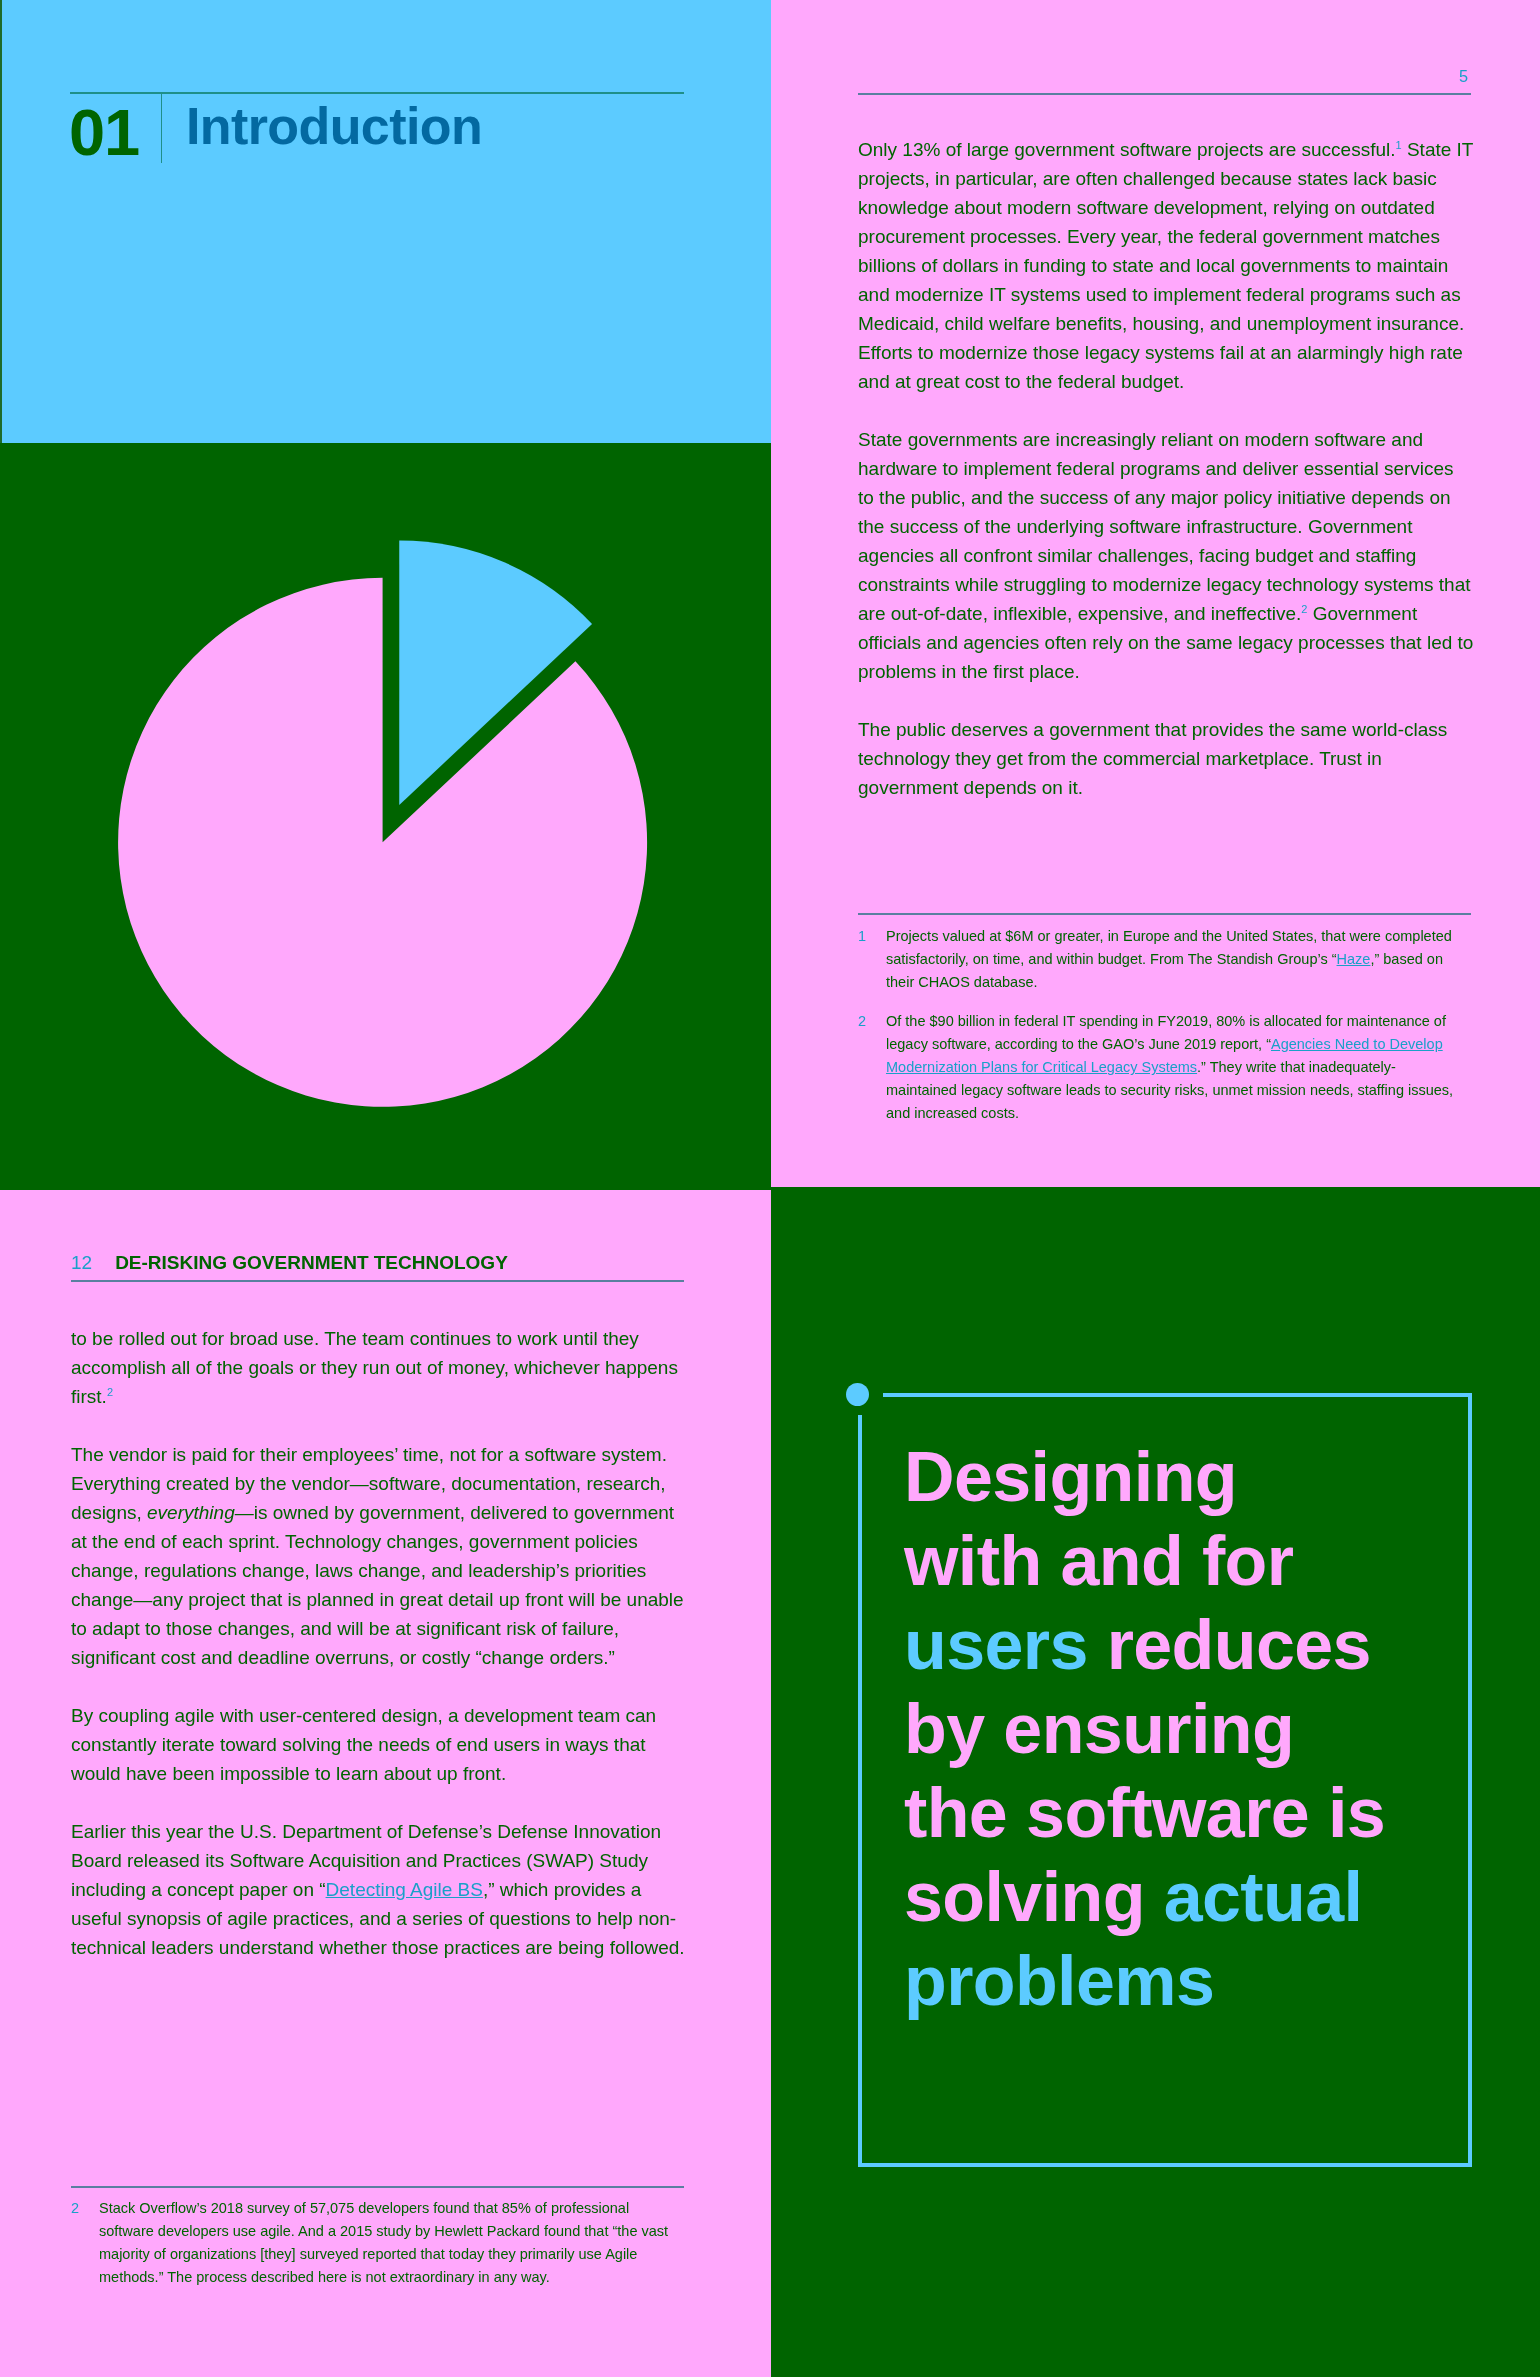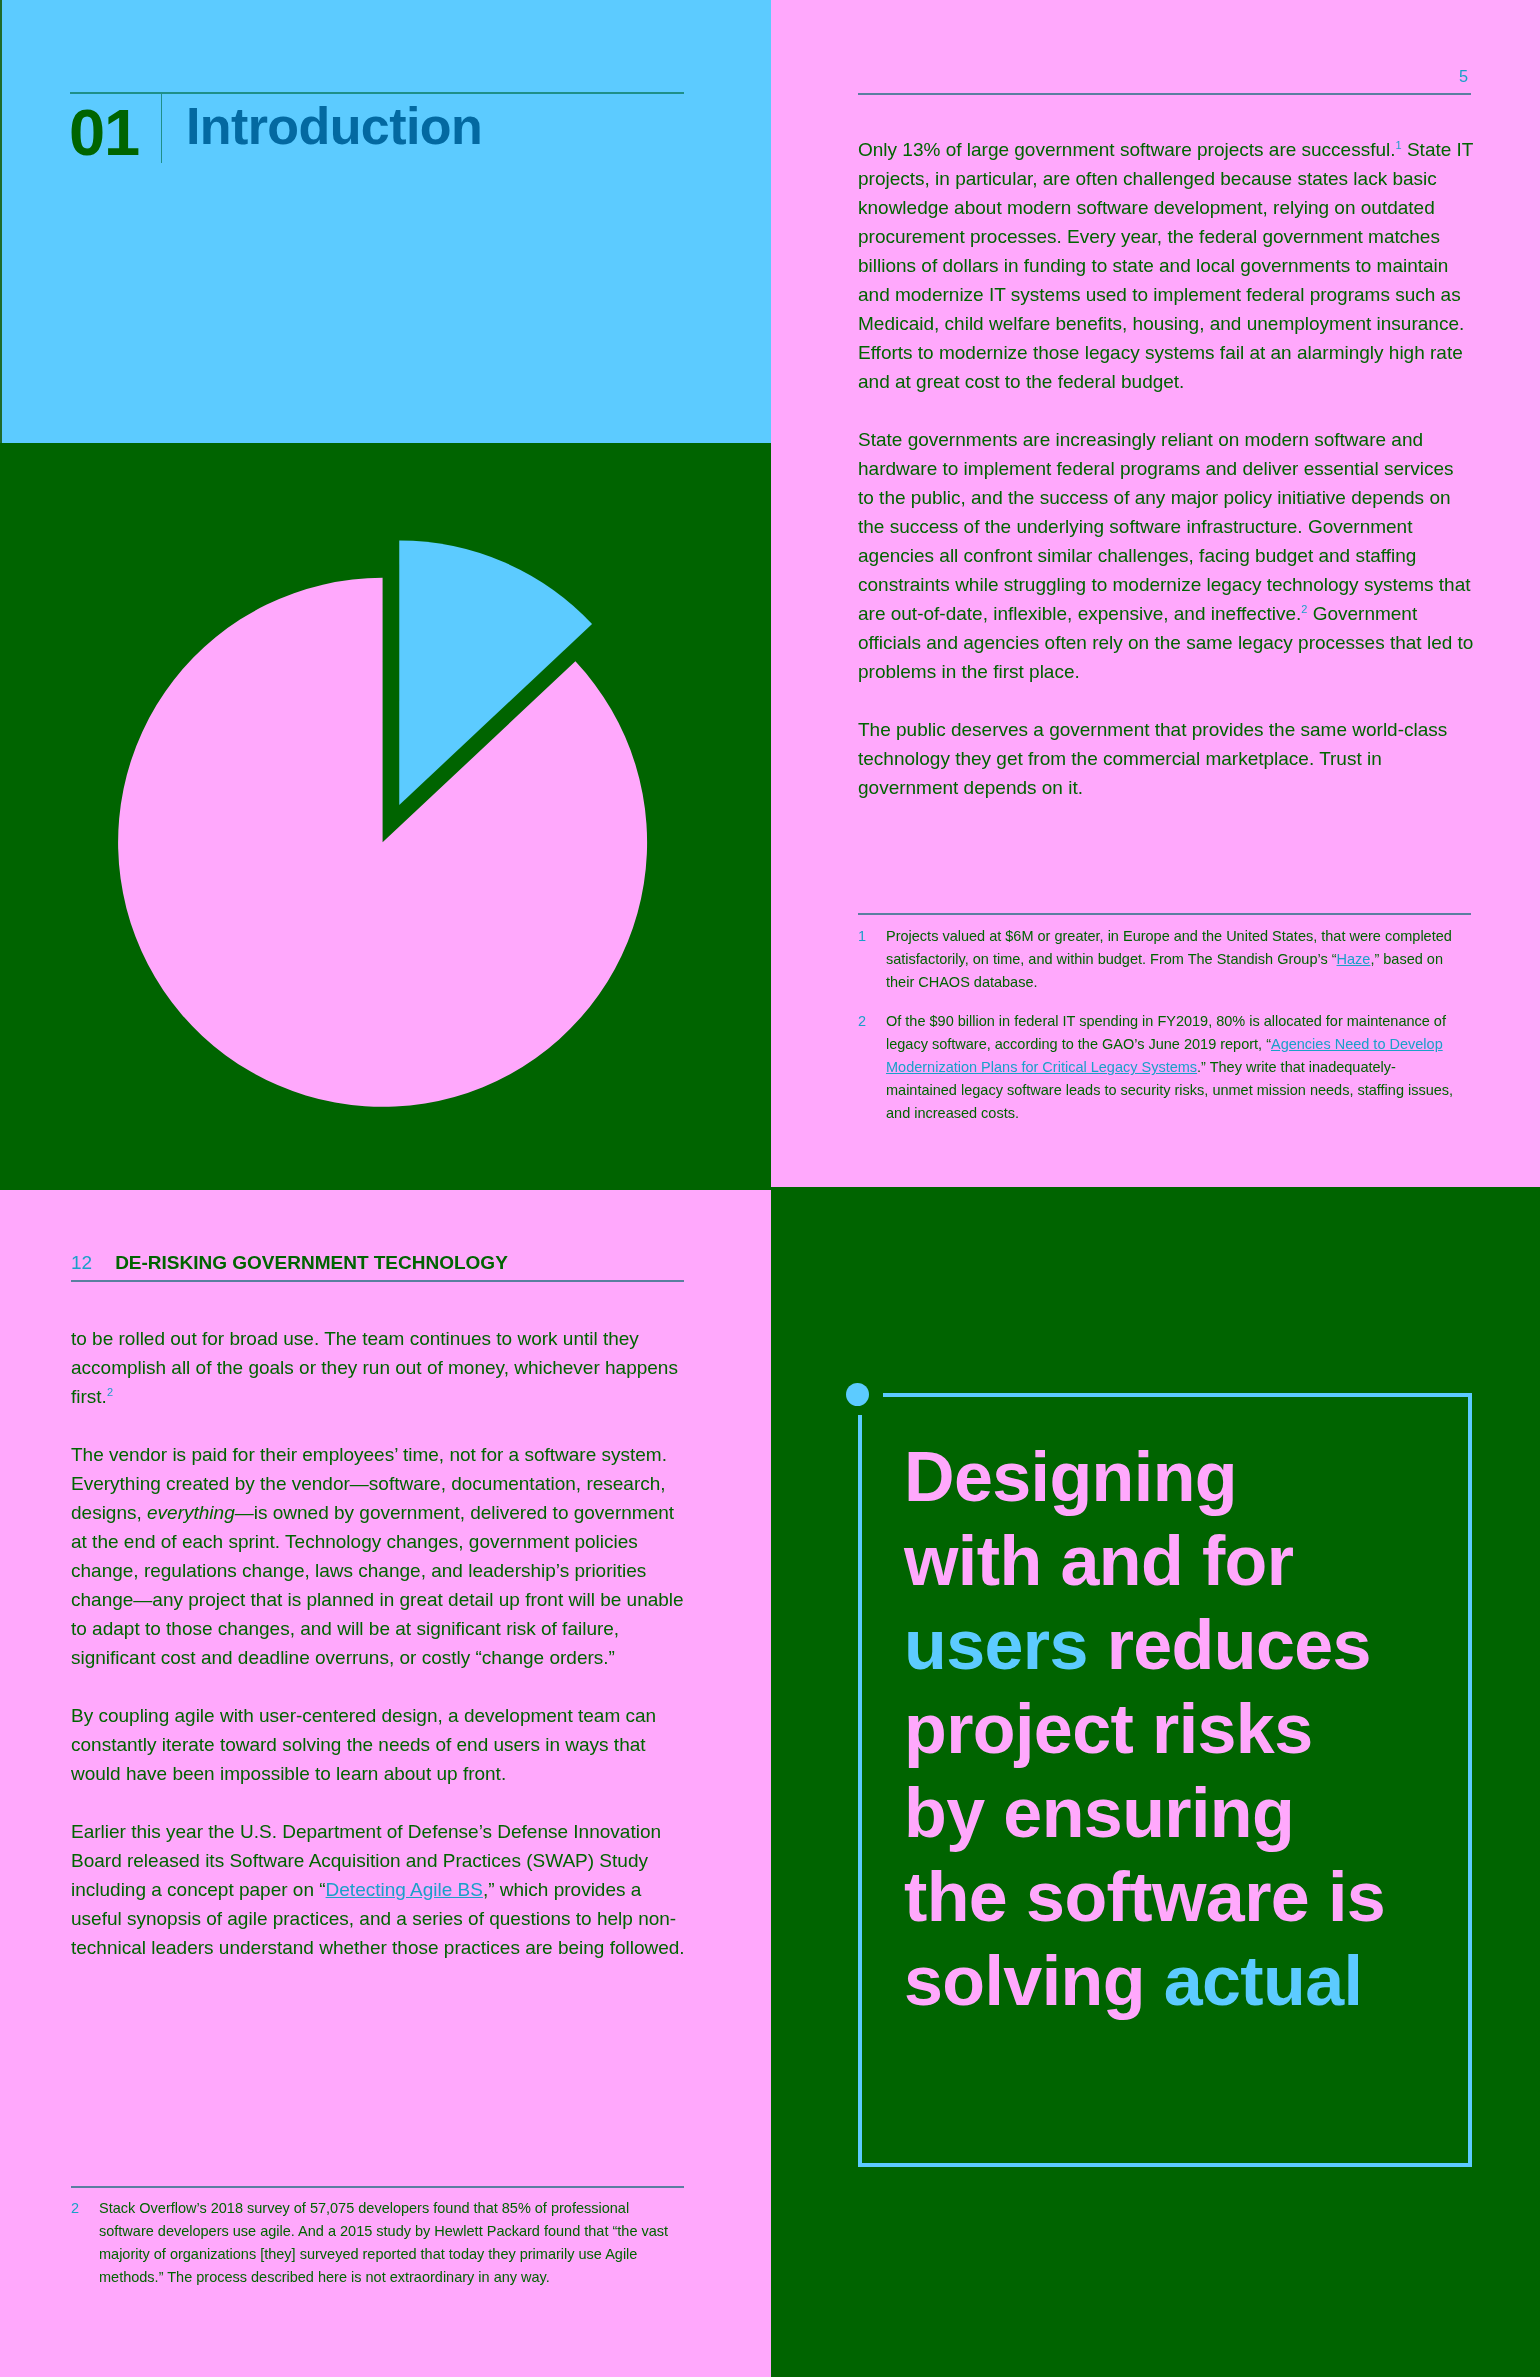--- a/index.html
+++ b/index.html
@@ -113,18 +113,18 @@
 
 <div class="callout-dot"></div>
 <div class="callout-top"></div>
 <div class="callout-right"></div>
 <div class="callout-bottom"></div>
 <div class="callout-left"></div>
 <div class="callout-text">
   <div>Designing</div>
   <div>with and for</div>
   <div><span class="hl">users</span><span> reduces</span></div>
-  <div>project risks</div>
   <div>by ensuring</div>
   <div>the software is</div>
   <div><span>solving </span><span class="hl">actual</span></div>
+  <div class="hl">problems</div>
 </div>
 
 
 </body></html>

